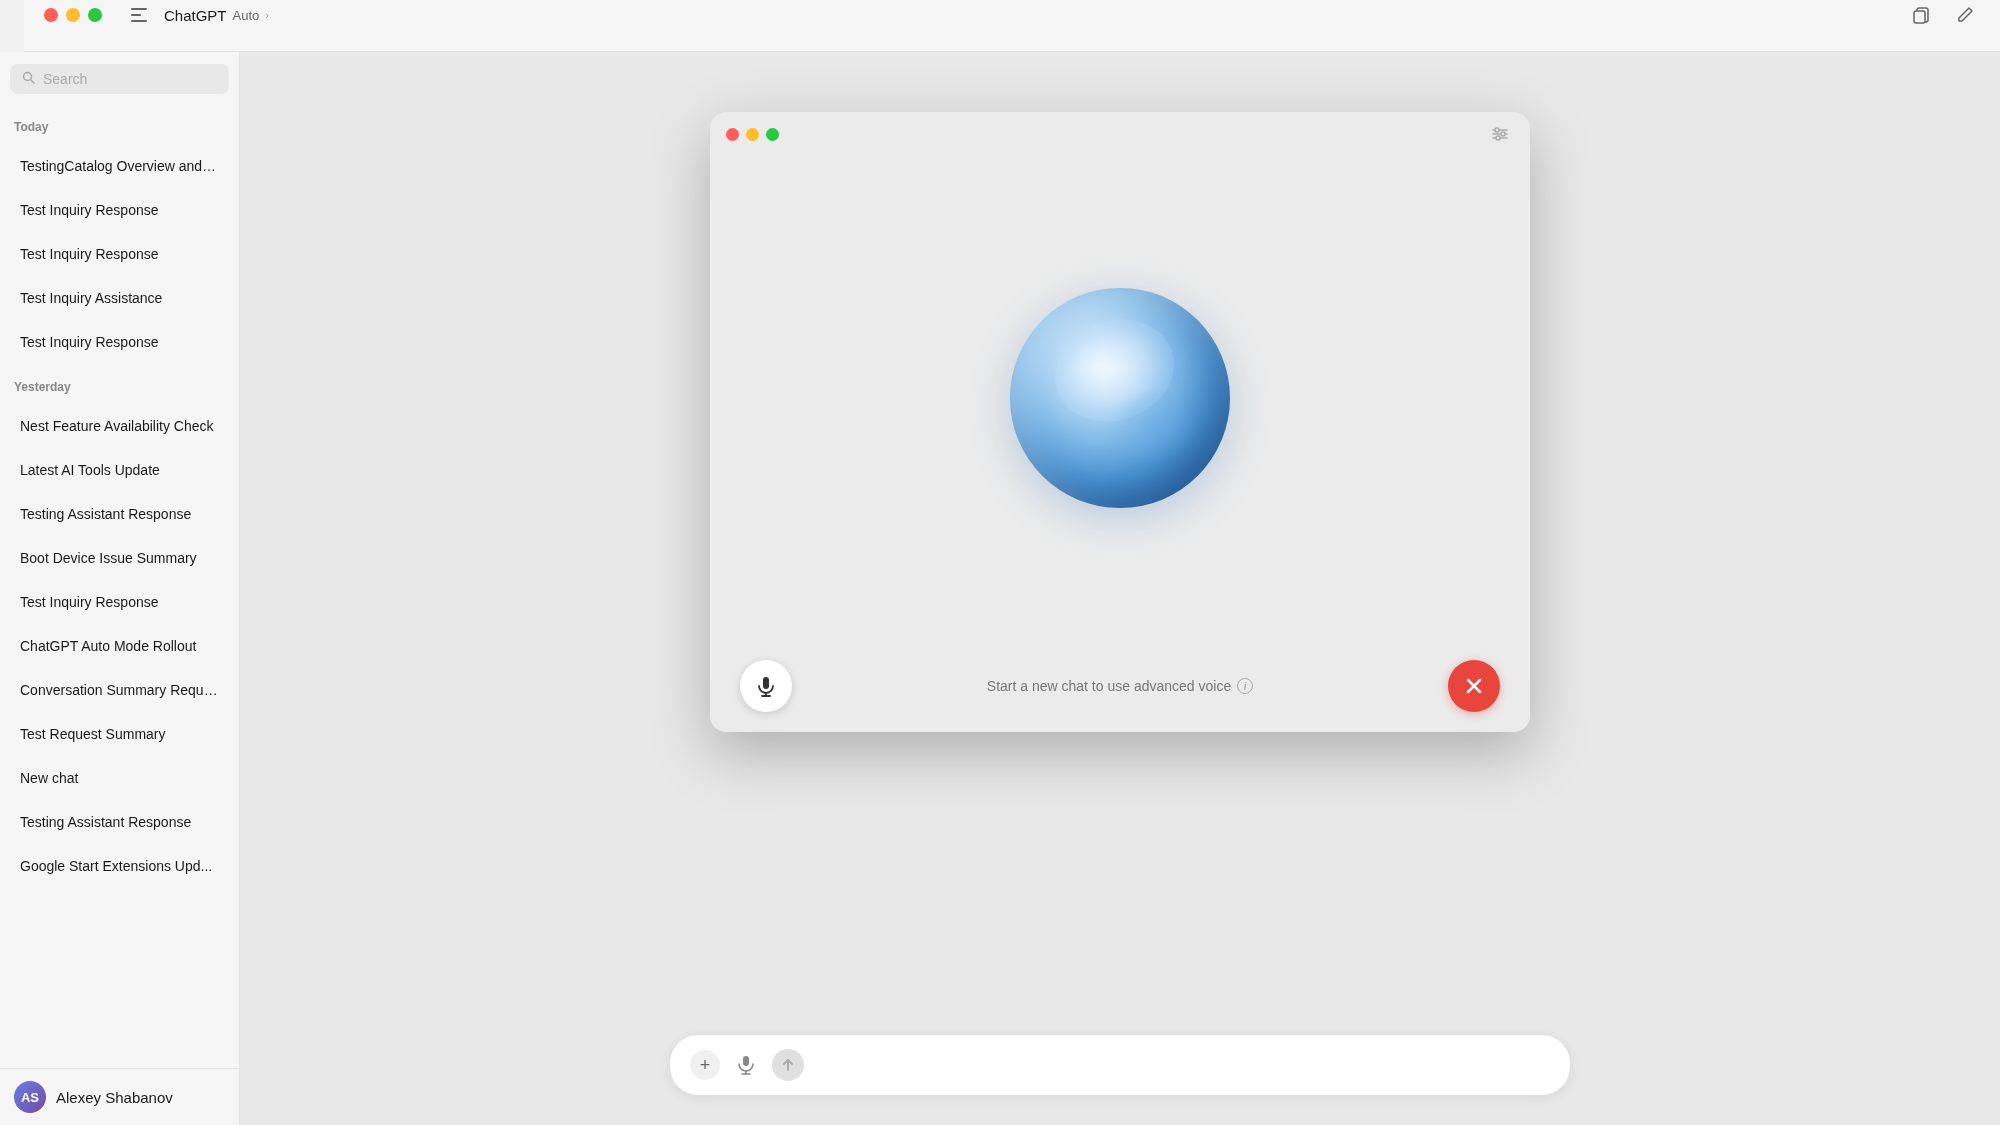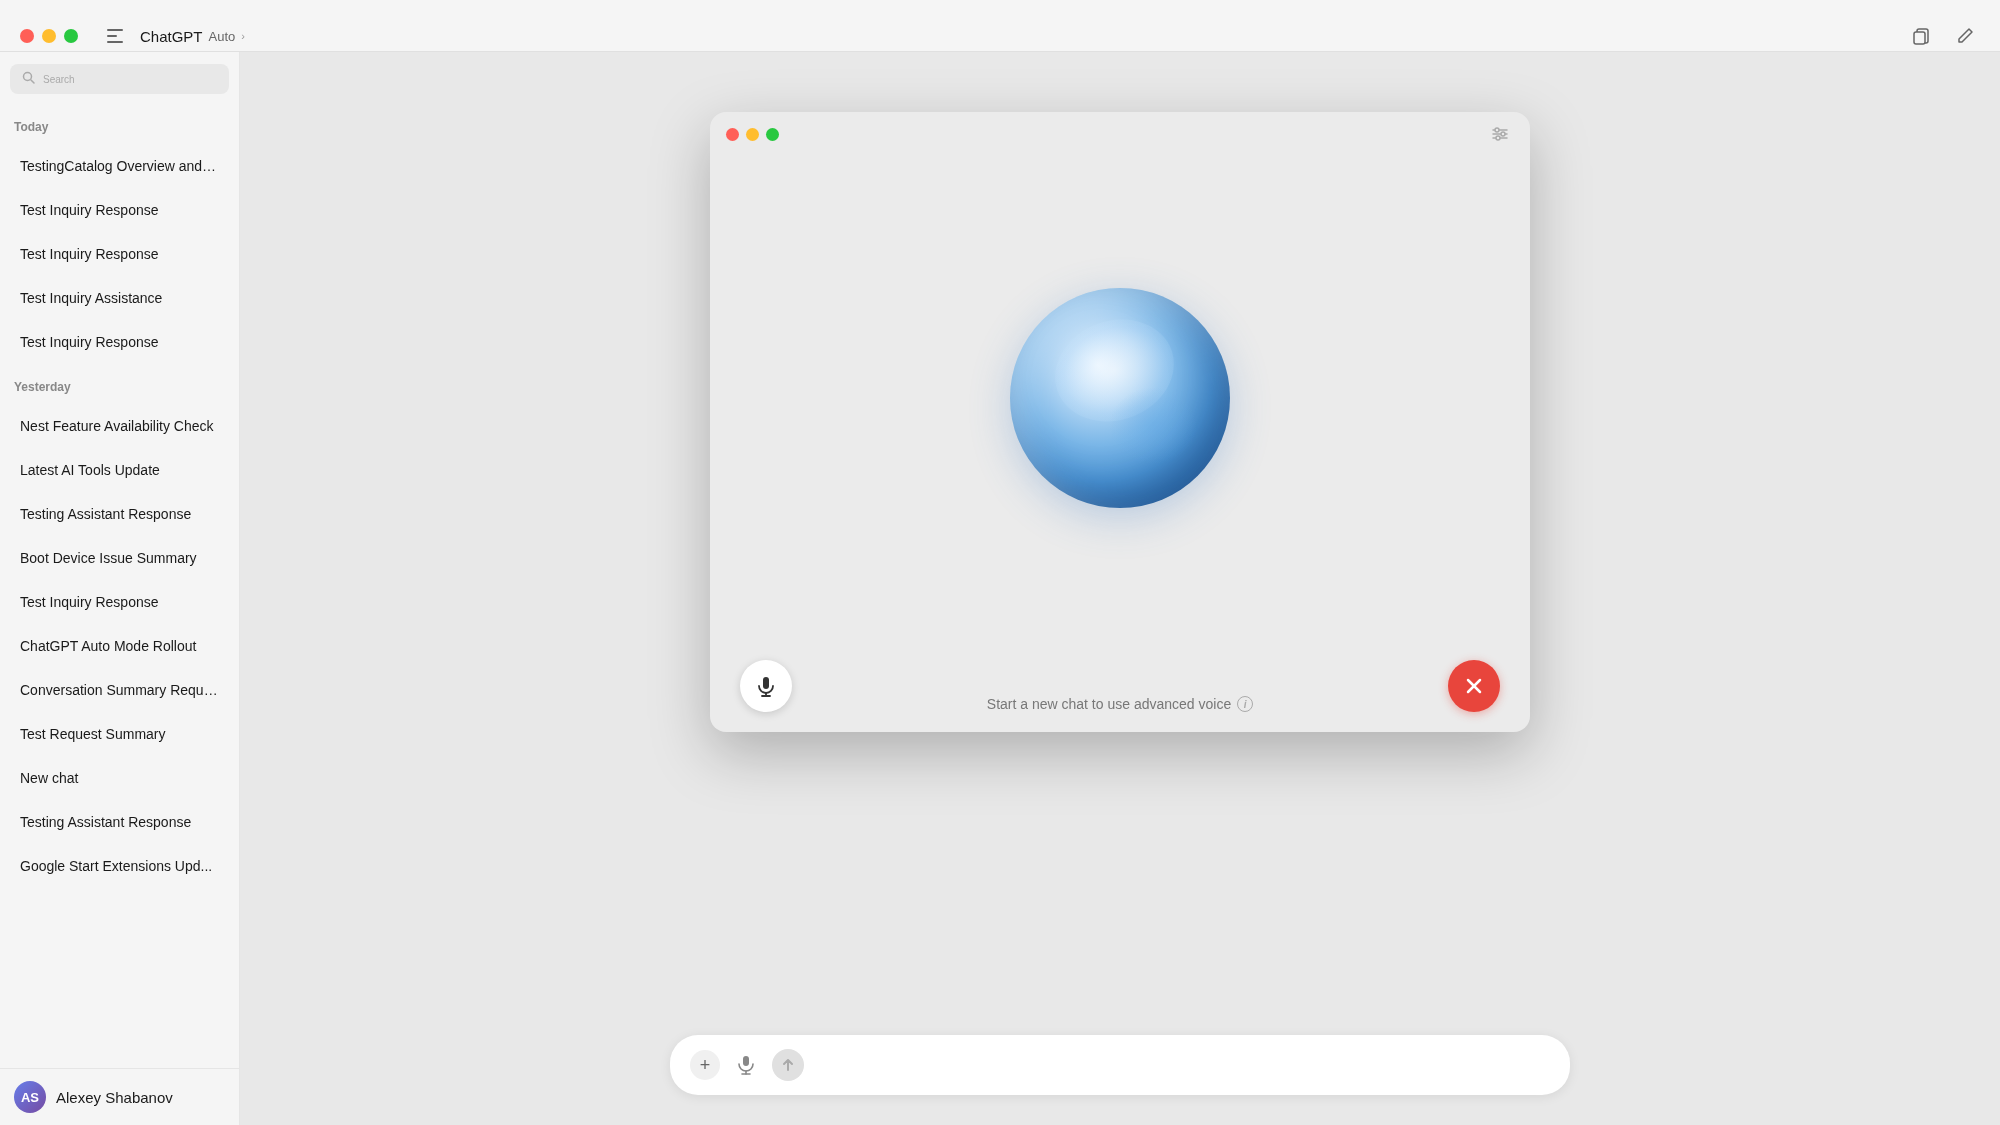--- a/index.html
+++ b/index.html
@@ -12,25 +12,26 @@
       display: flex;
       flex-direction: column;
       overflow: hidden;
     }
 
     
     .titlebar {
       height: 52px;
       background: #f5f5f5;
       display: flex;
-      align-items: flex-end;
+      align-items: flex-start;
       justify-content: space-between;
       padding: 0 20px;
       border-bottom: 1px solid #e0e0e0;
       flex-shrink: 0;
+      margin-left: 24px;
     }
 
     .titlebar-left {
       display: flex;
       align-items: center;
       gap: 10px;
     }
 
     .window-controls {
       display: flex;
@@ -123,21 +124,21 @@
       cursor: text;
     }
 
     .search-bar .search-icon-svg {
       color: #999;
       font-size: 13px;
       flex-shrink: 0;
     }
 
     .search-placeholder {
-      font-size: 10px;
+      font-size: 14px;
       color: #aaa;
     }
 
     .sidebar-content {
       flex: 1;
       overflow-y: auto;
       padding: 4px 0;
     }
 
     .sidebar-section-label {
@@ -305,21 +306,21 @@
       right: 15%;
       width: 40%;
       height: 35%;
       background: radial-gradient(ellipse, rgba(100,170,230,0.4) 0%, transparent 70%);
       border-radius: 50%;
     }
 
     .modal-footer {
       padding: 20px 30px;
       display: flex;
-      align-items: flex-end;
+      align-items: center;
       justify-content: space-between;
       flex-shrink: 0;
     }
 
     .mic-button {
       width: 52px;
       height: 52px;
       background: white;
       border-radius: 50%;
       display: flex;

